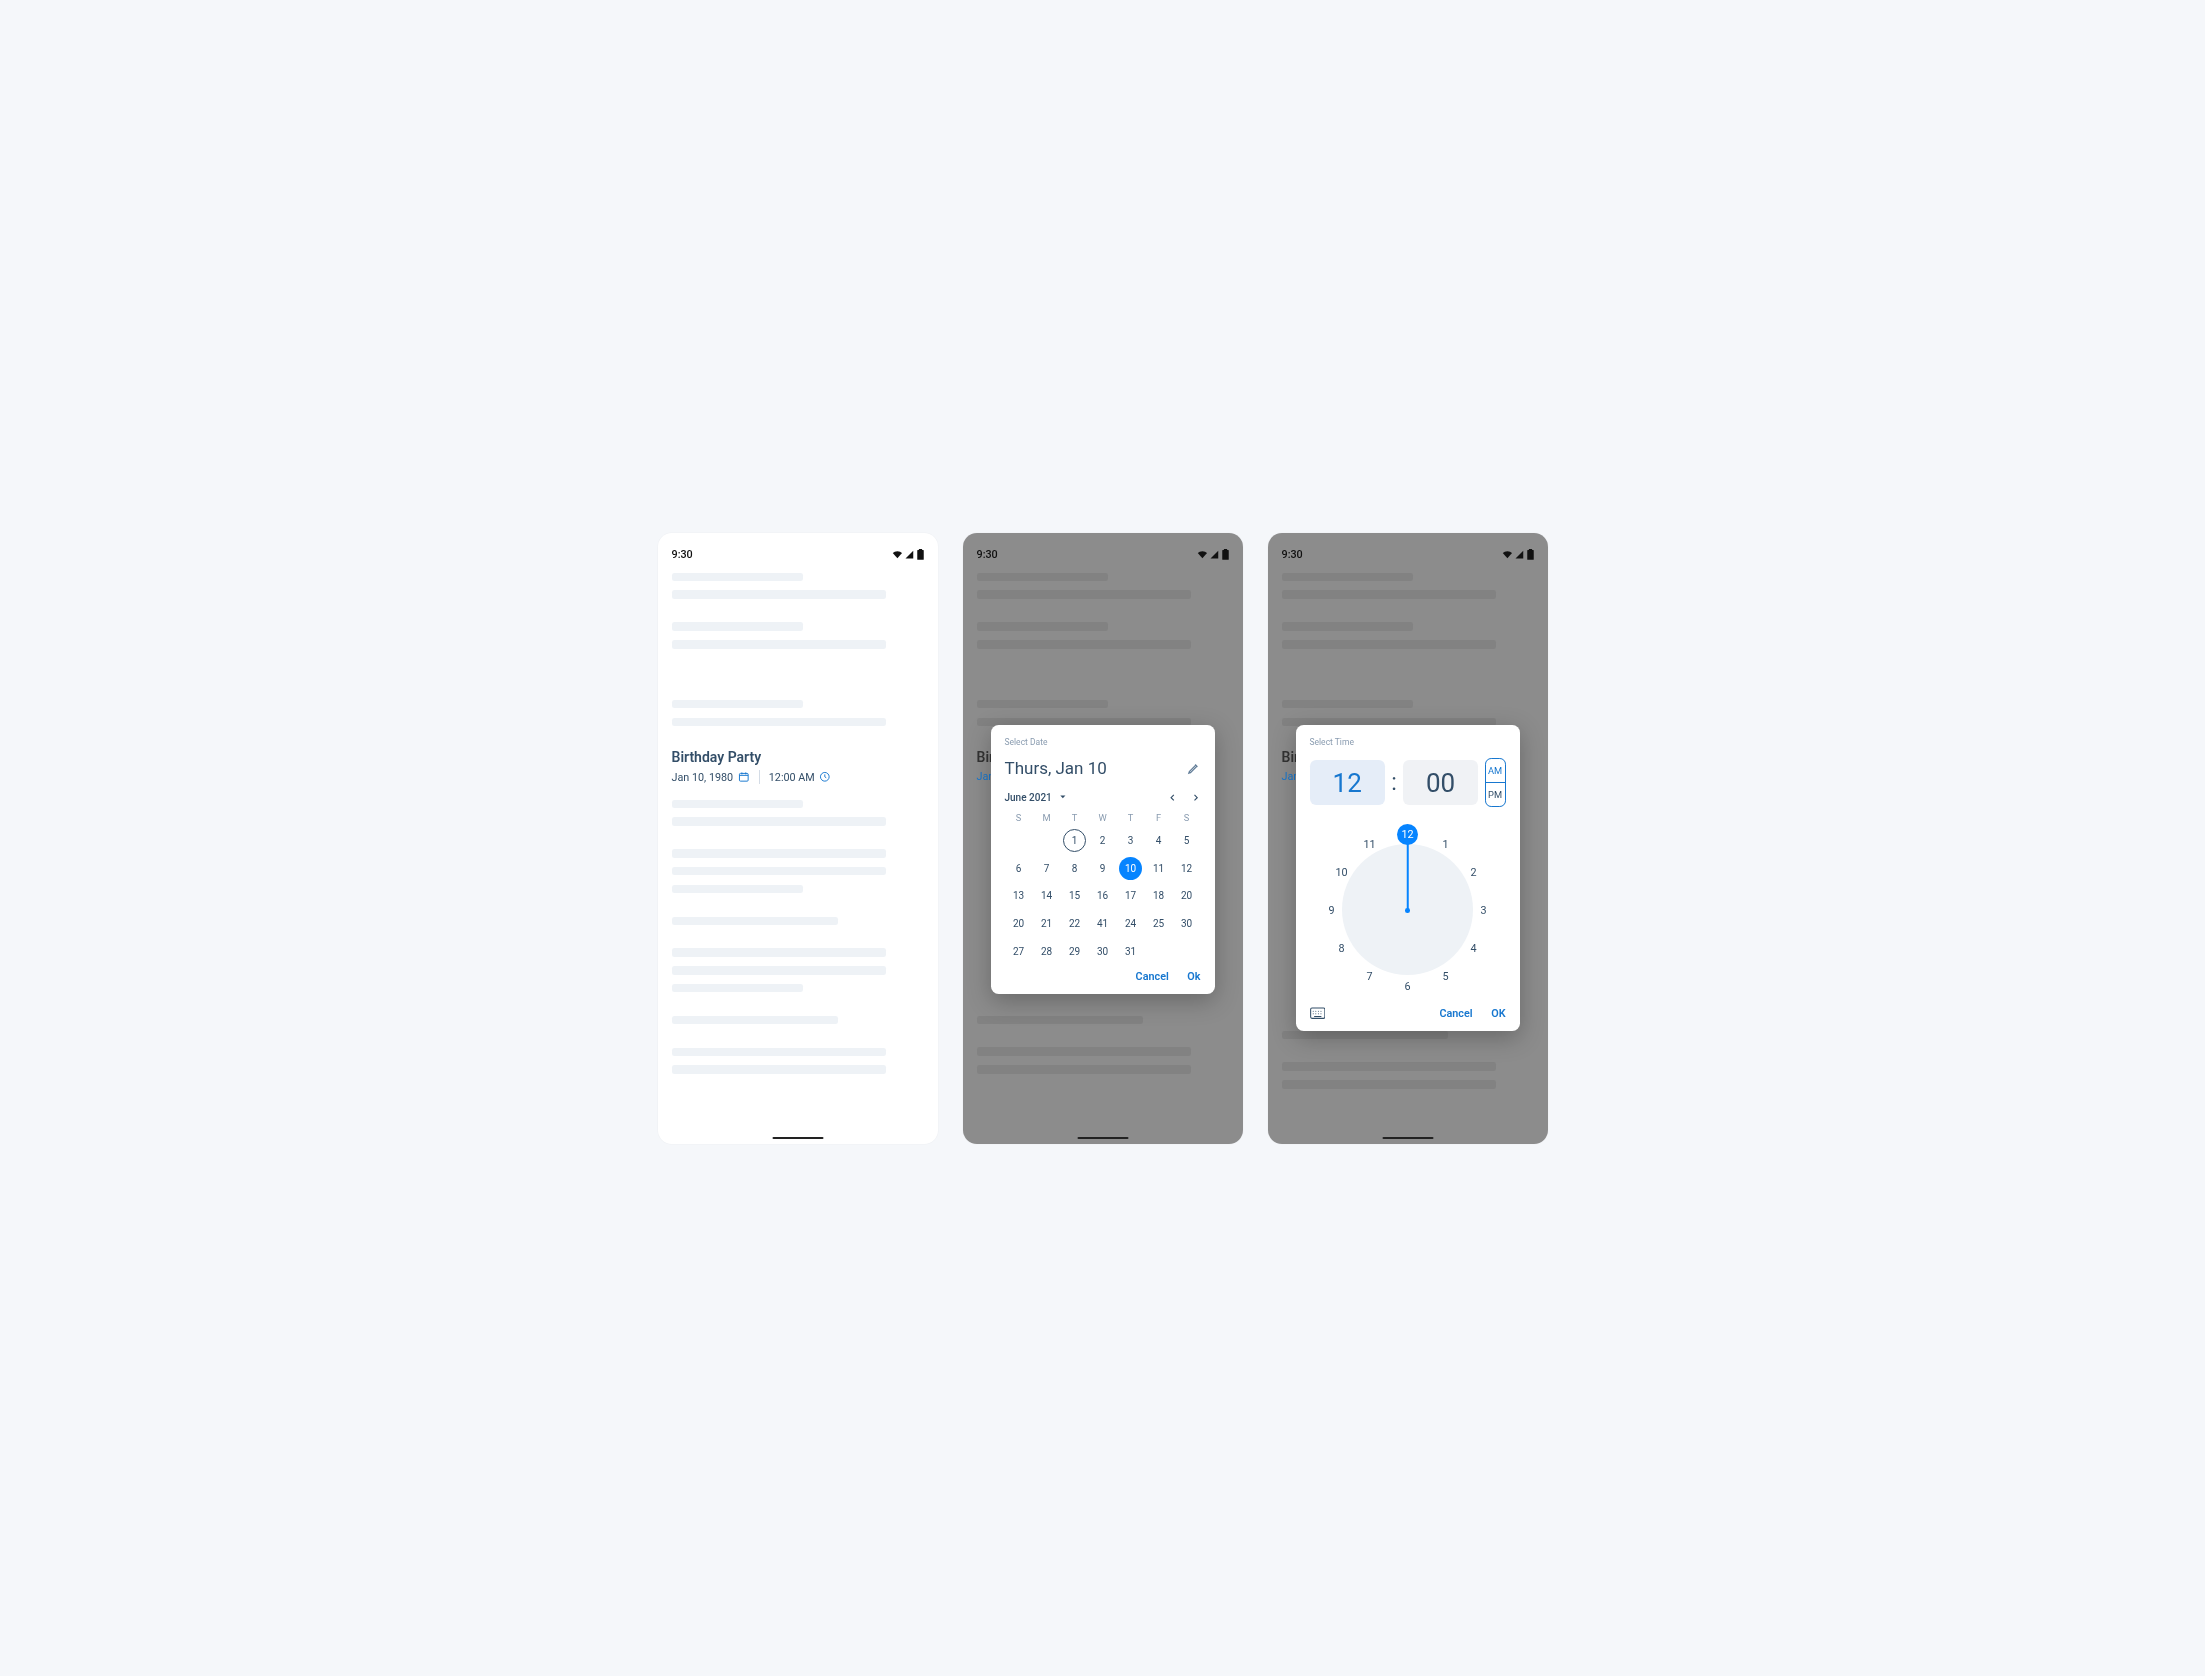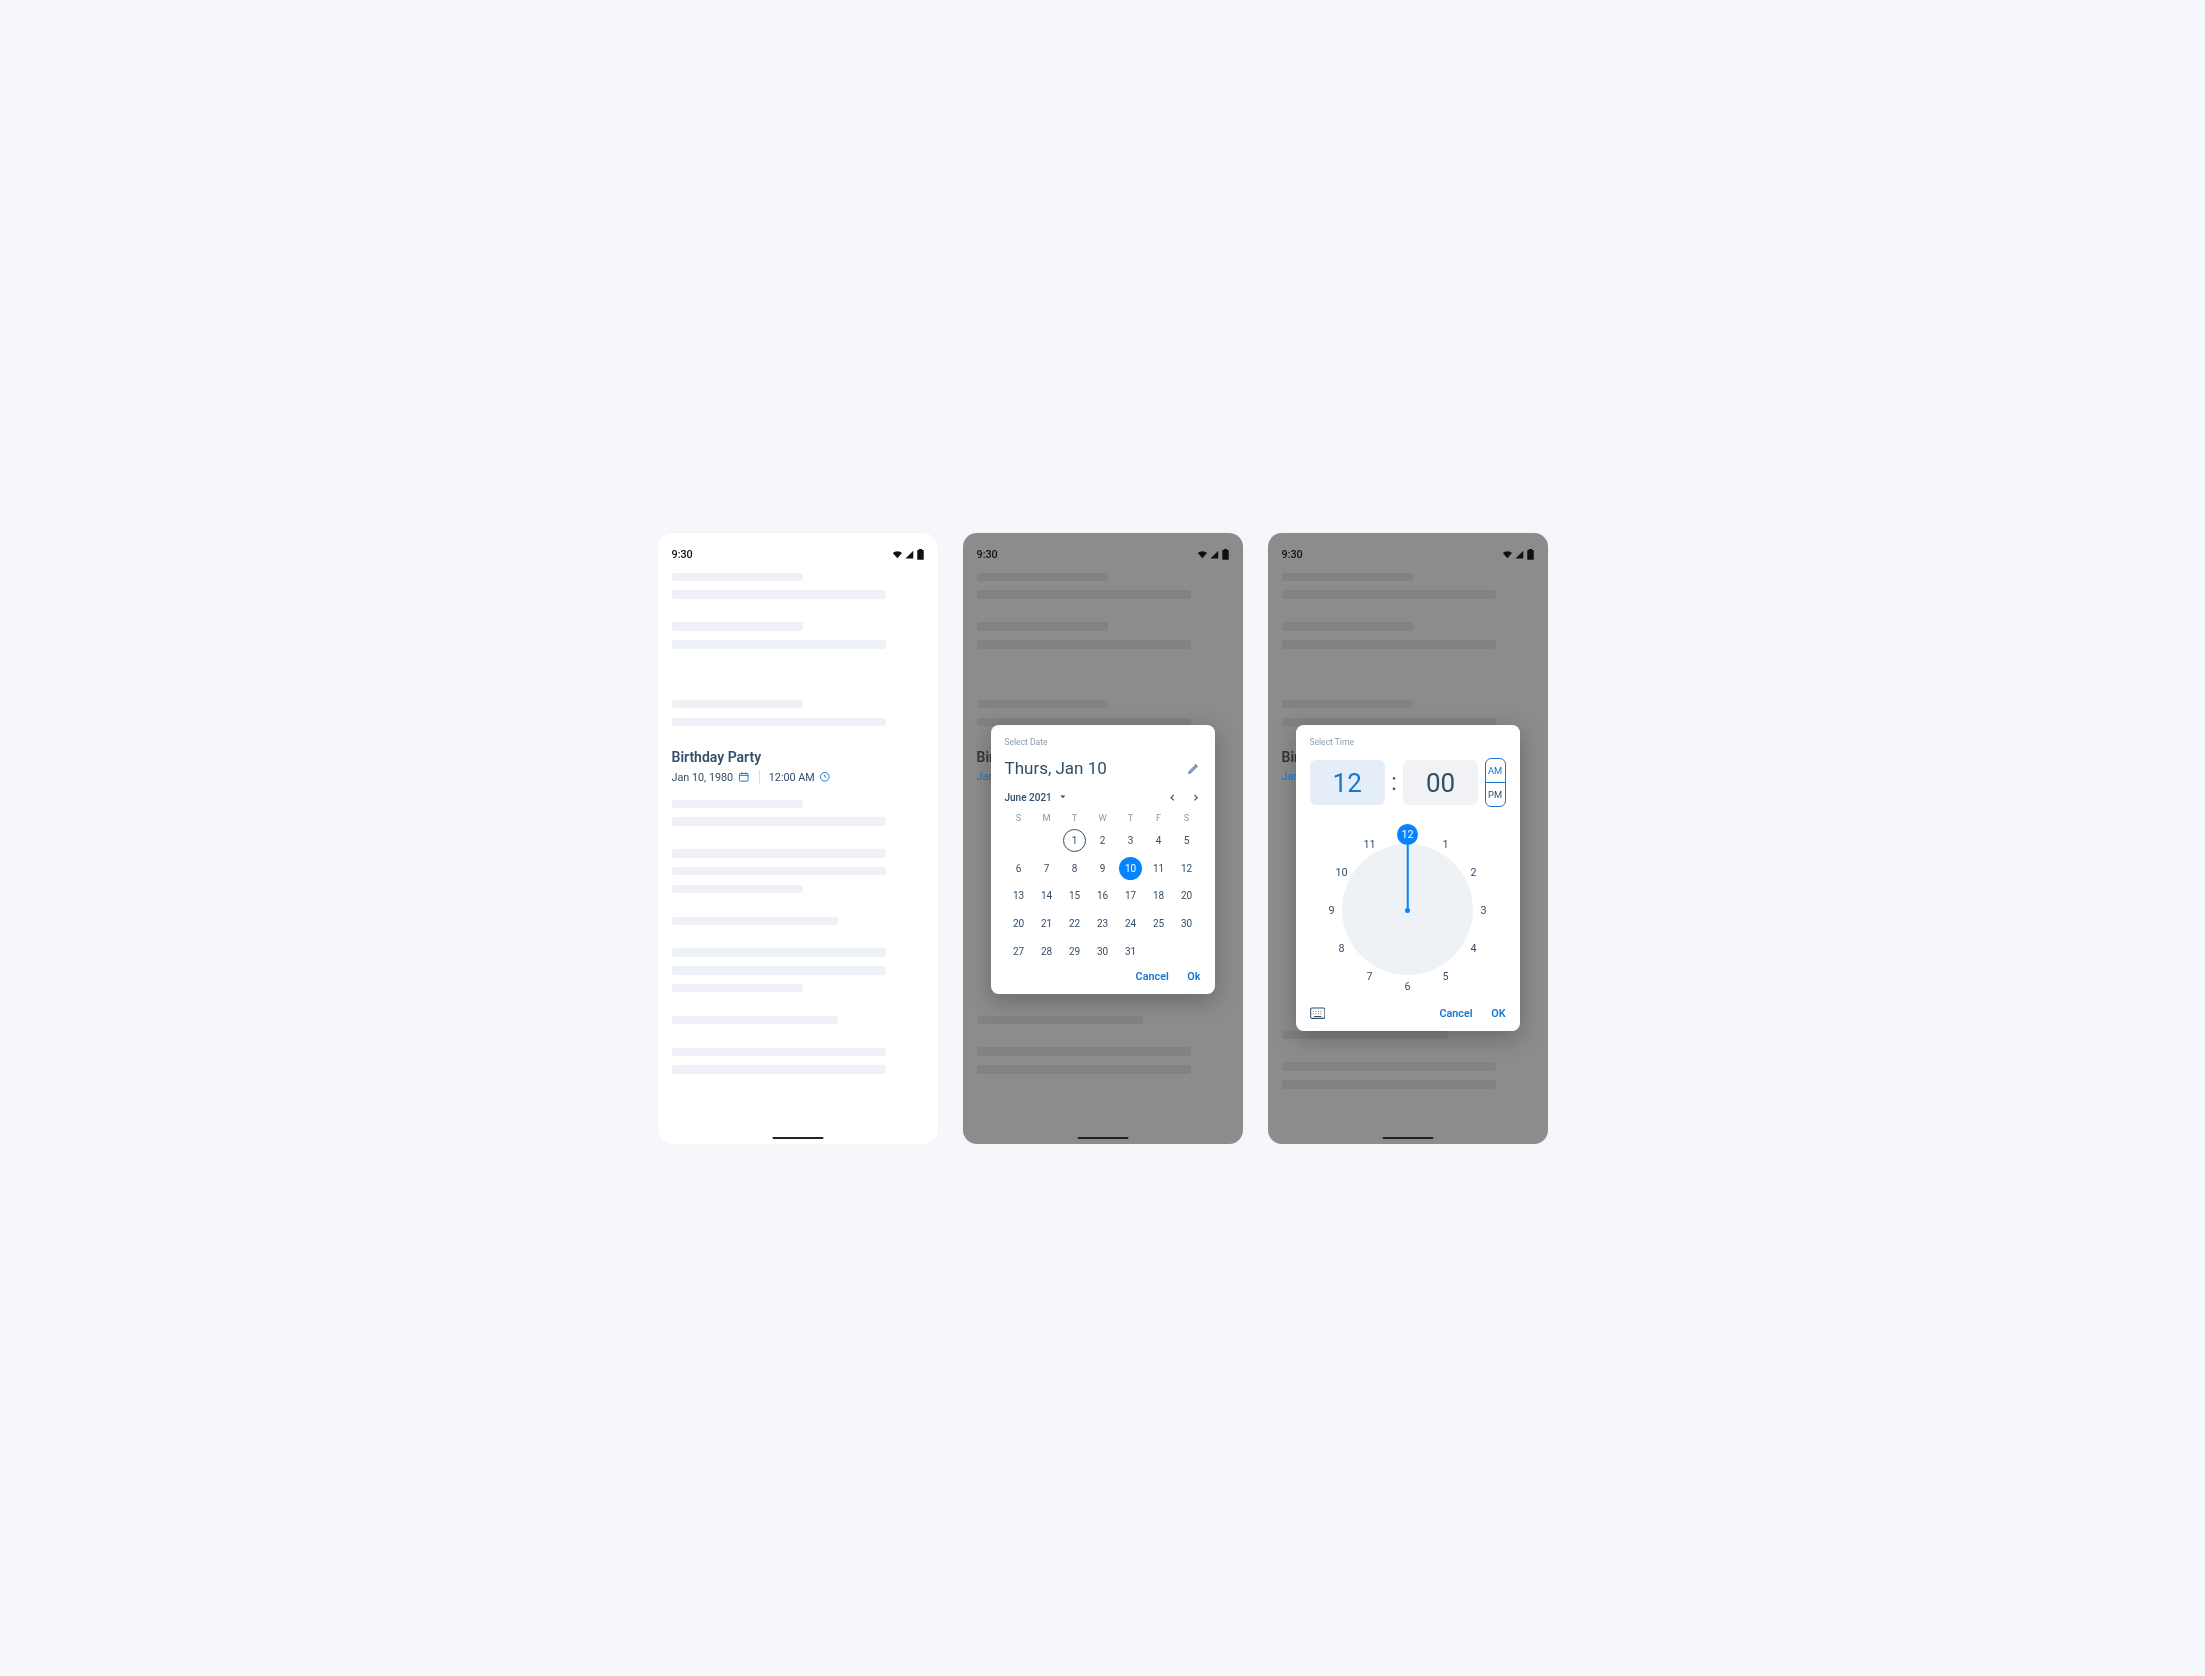--- a/index.html
+++ b/index.html
@@ -461,21 +461,21 @@
             <span class="day">15</span>
             <span class="day">16</span>
             <span class="day">17</span>
             <span class="day">18</span>
             <span class="day">20</span>
           </div>
           <div class="cal-row">
             <span class="day">20</span>
             <span class="day">21</span>
             <span class="day">22</span>
-            <span class="day">23</span>
+            <span class="day">41</span>
             <span class="day">24</span>
             <span class="day">25</span>
             <span class="day">30</span>
           </div>
           <div class="cal-row">
             <span class="day">27</span>
             <span class="day">28</span>
             <span class="day">29</span>
             <span class="day">30</span>
             <span class="day">31</span>

